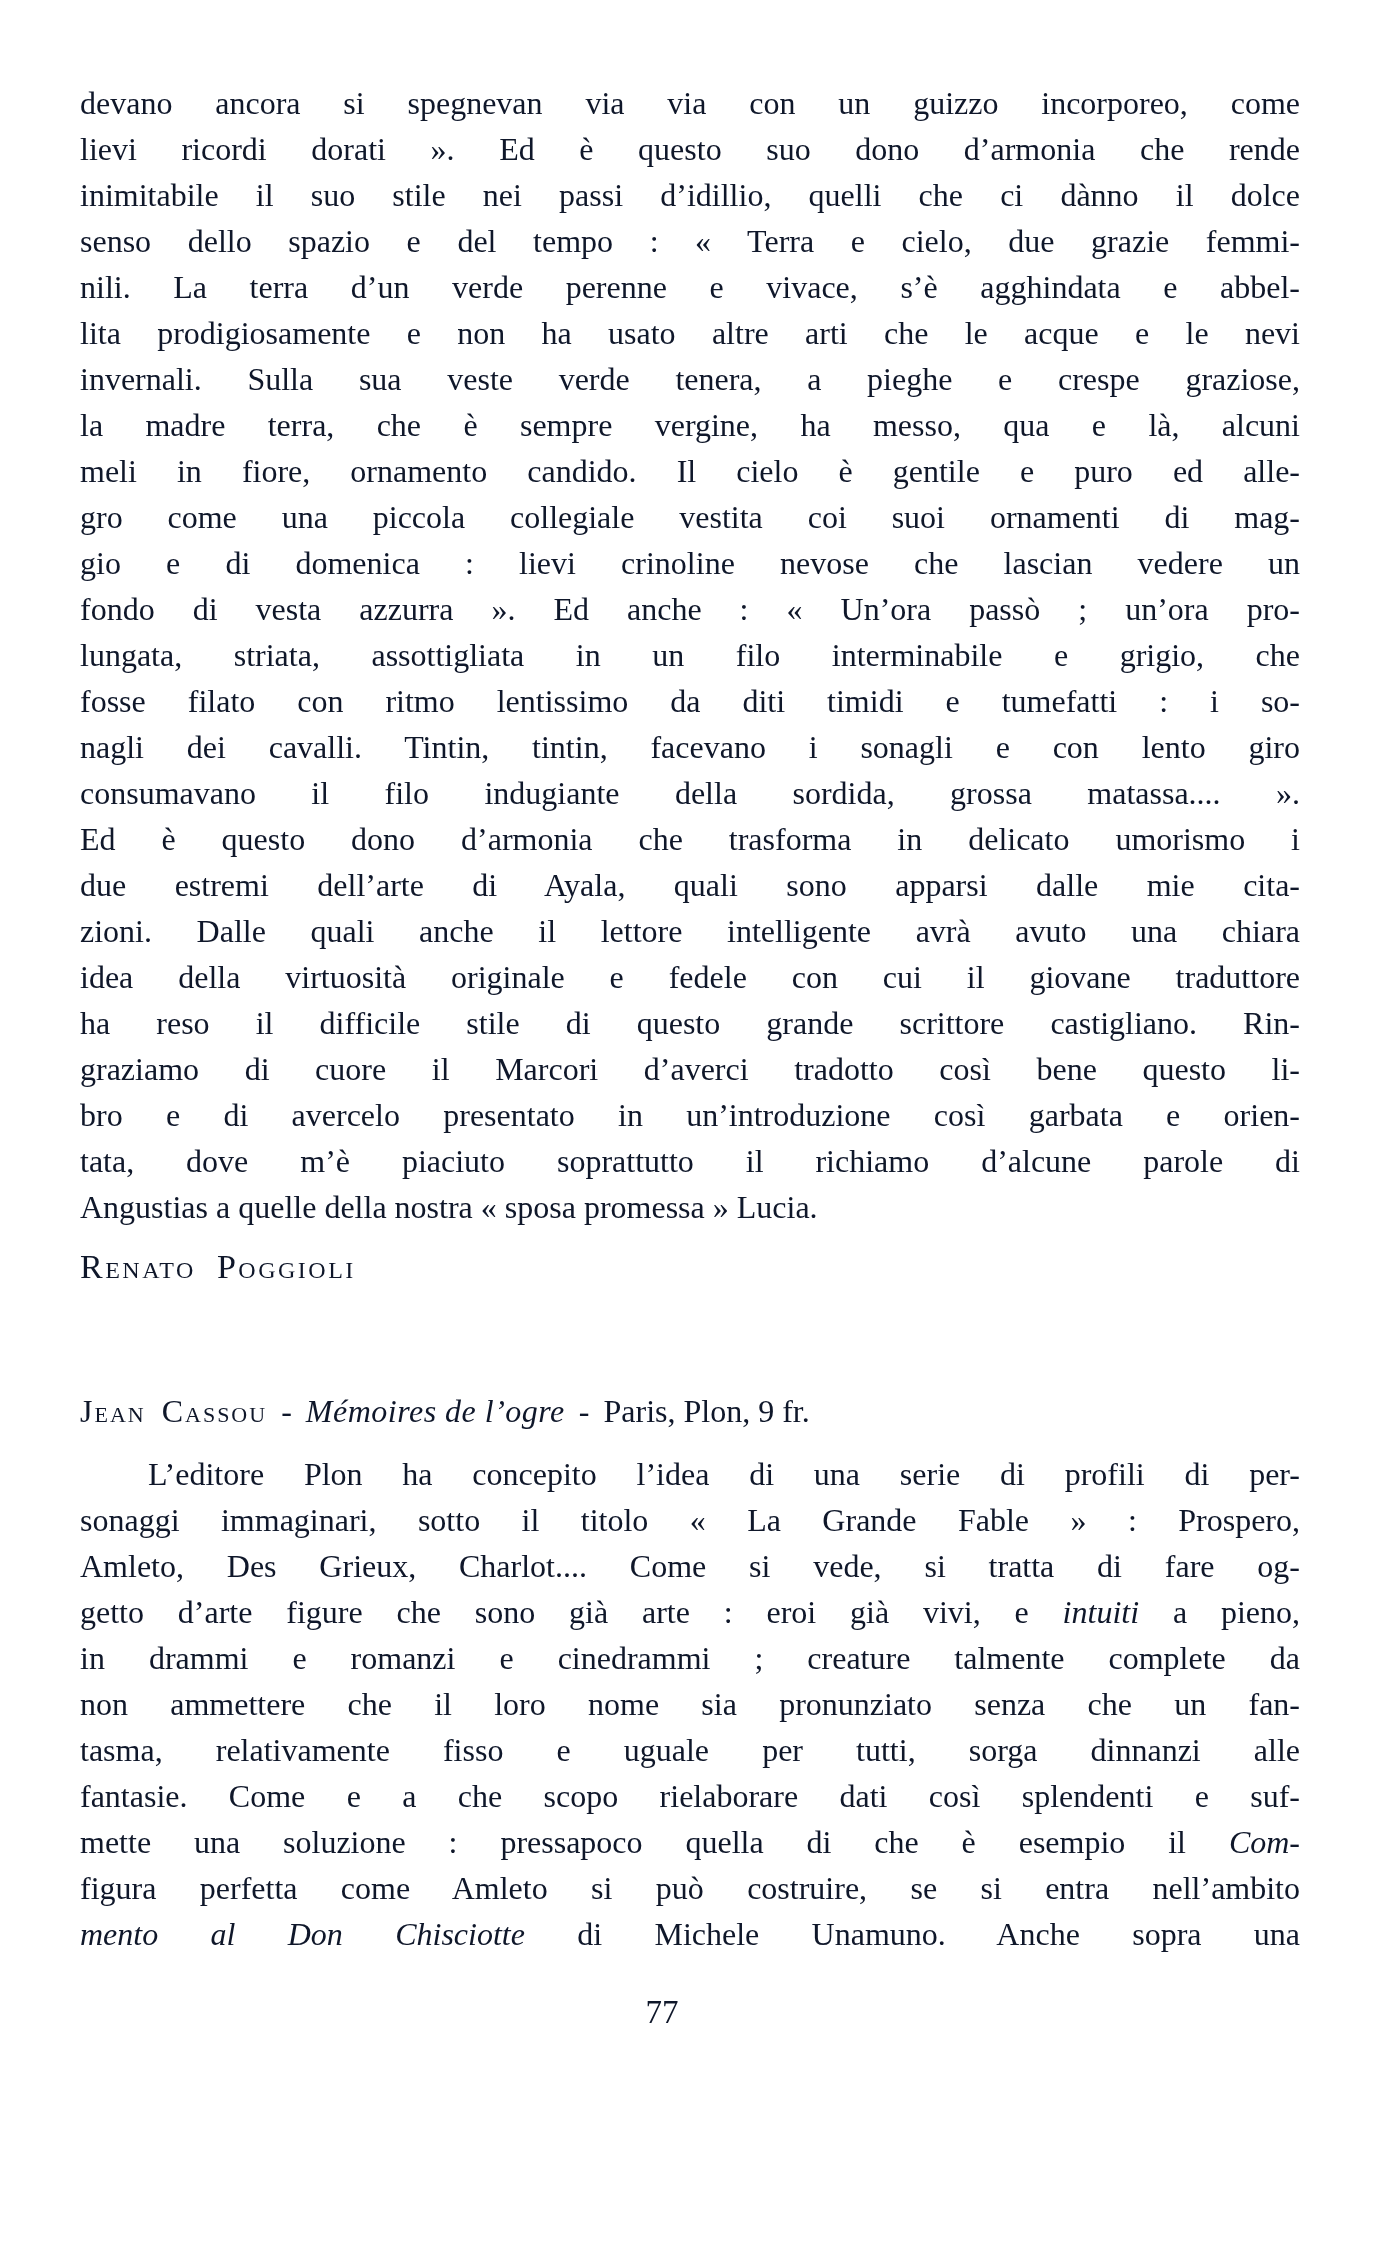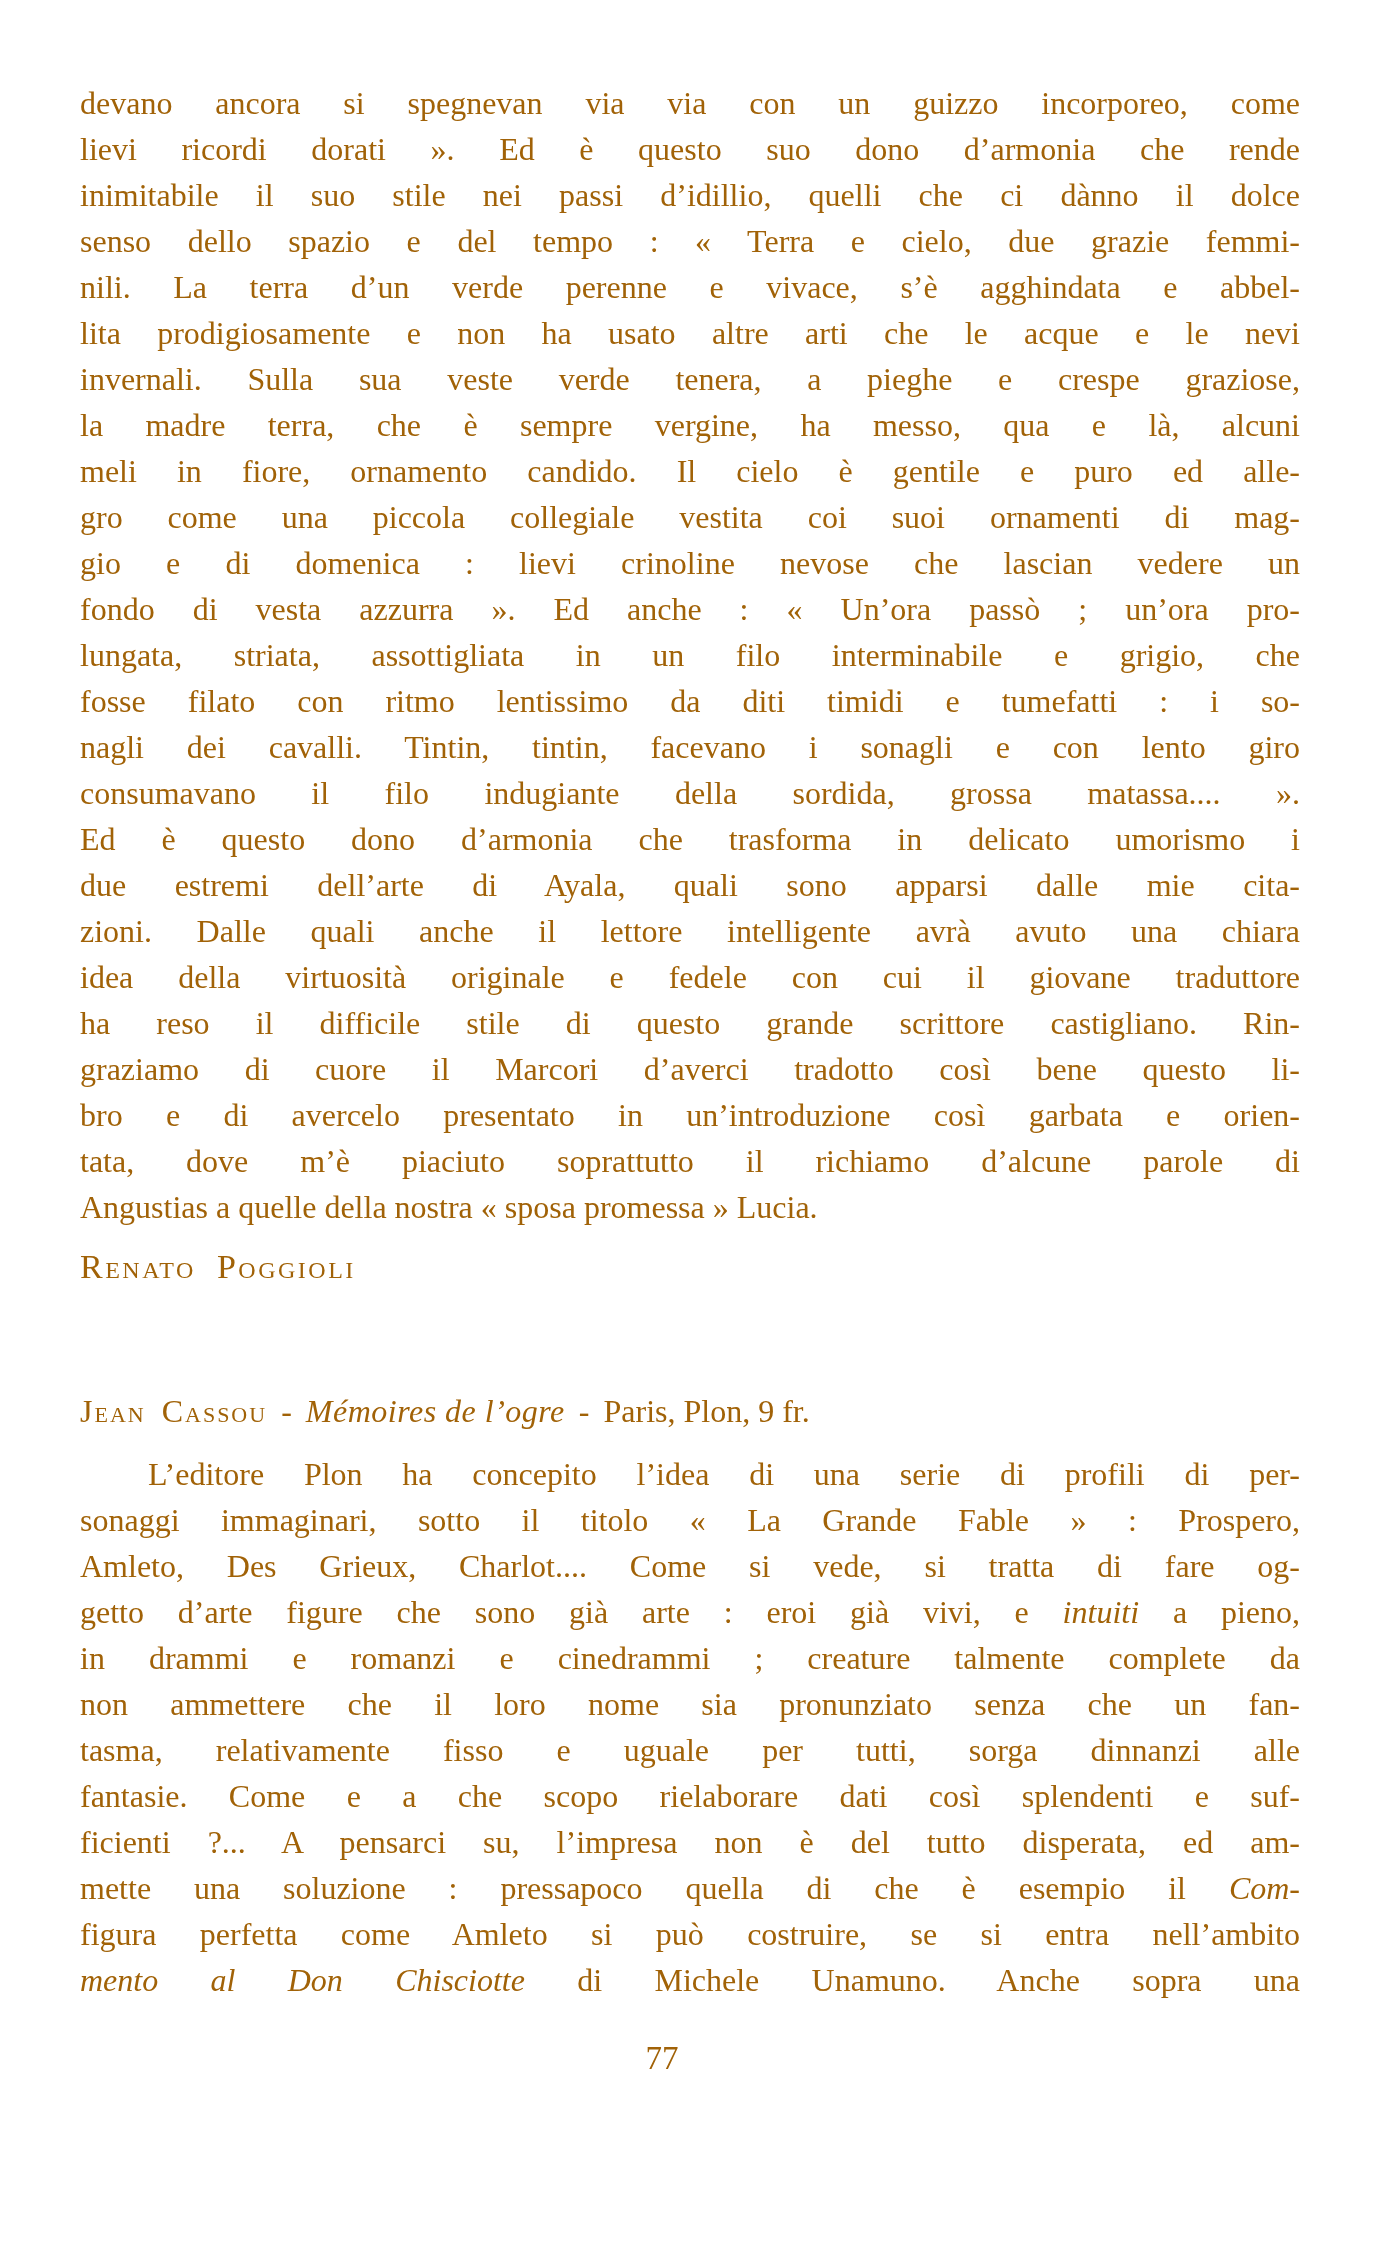--- a/index.html
+++ b/index.html
@@ -1,21 +1,21 @@
 <!DOCTYPE html>
 <html><head>
 <meta charset="utf-8">
 <style>
   html, body { margin: 0; padding: 0; background: #ffffff; }
   .page {
     position: relative;
     width: 1377px;
     height: 2241px;
     background: #ffffff;
-    color: #a16207;
+    color: #0f172a;
     font-family: "Liberation Serif", "DejaVu Serif", serif;
     overflow: hidden;
   }
   .text-block {
     position: absolute;
     left: 80px;
     top: 80px;
     width: 1220px;
   }
   .line {
@@ -102,21 +102,20 @@
       </h2>
       <div class="para para-body indent-first">
           <div class="line">L’editore Plon ha concepito l’idea di una serie di profili di per-</div>
           <div class="line">sonaggi immaginari, sotto il titolo « La Grande Fable » : Prospero,</div>
           <div class="line">Amleto, Des Grieux, Charlot.... Come si vede, si tratta di fare og-</div>
           <div class="line">getto d’arte figure che sono già arte : eroi già vivi, e <em>intuiti</em> a pieno,</div>
           <div class="line">in drammi e romanzi e cinedrammi ; creature talmente complete da</div>
           <div class="line">non ammettere che il loro nome sia pronunziato senza che un fan-</div>
           <div class="line">tasma, relativamente fisso e uguale per tutti, sorga dinnanzi alle</div>
           <div class="line">fantasie. Come e a che scopo rielaborare dati così splendenti e suf-</div>
-          <div class="line">ficienti ?... A pensarci su, l’impresa non è del tutto disperata, ed am-</div>
           <div class="line">mette una soluzione : pressapoco quella di che è esempio il <em>Com-</em></div>
           <div class="line">figura perfetta come Amleto si può costruire, se si entra nell’ambito</div>
           <div class="line"><em>mento al Don Chisciotte</em> di Michele Unamuno. Anche sopra una</div>
         </div>
     </section>
 
     <footer>
       <div class="page-number">77</div>
     </footer>
 

